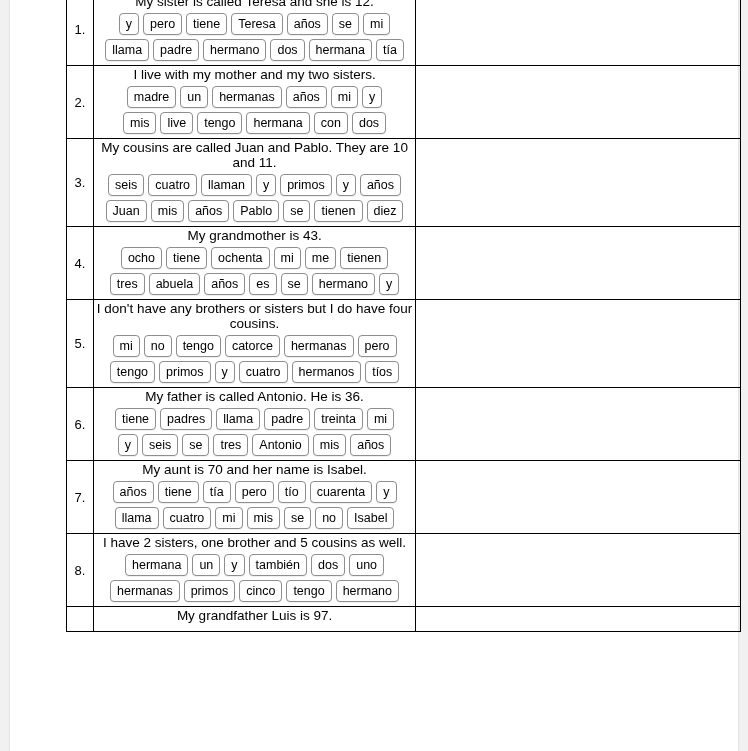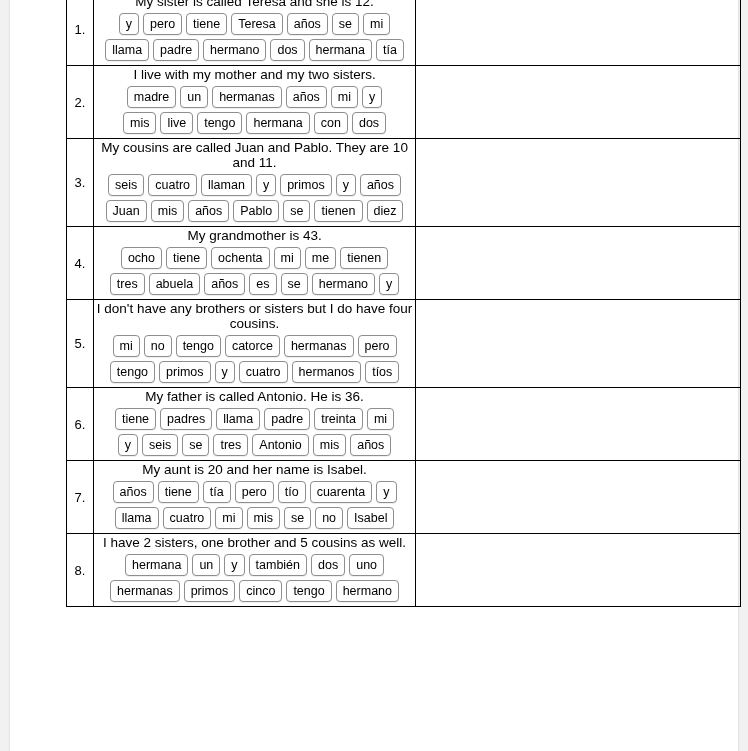--- a/index.html
+++ b/index.html
@@ -231,21 +231,21 @@
               <span class="word">mis</span>
               <span class="word">años</span>
             </div>
           </td>
           <td class="answer-cell"></td>
         </tr>
 
         <tr>
           <td class="num-cell">7.</td>
           <td class="content-cell">
-            <div class="sentence centered">My aunt is 20 and her name is Isabel.</div>
+            <div class="sentence centered">My aunt is 70 and her name is Isabel.</div>
             <div class="wordrow">
               <span class="word">años</span>
               <span class="word">tiene</span>
               <span class="word">tía</span>
               <span class="word">pero</span>
               <span class="word">tío</span>
               <span class="word">cuarenta</span>
               <span class="word">y</span>
             </div>
             <div class="wordrow">
@@ -277,17 +277,25 @@
               <span class="word">hermanas</span>
               <span class="word">primos</span>
               <span class="word">cinco</span>
               <span class="word">tengo</span>
               <span class="word">hermano</span>
             </div>
           </td>
           <td class="answer-cell"></td>
         </tr>
 
+        <tr>
+          <td class="num-cell"></td>
+          <td class="content-cell">
+            <div class="sentence centered">My grandfather Luis is 97.</div>
+            <div class="wordrow"></div>
+          </td>
+          <td class="answer-cell"></td>
+        </tr>
 
       </tbody>
     </table>
   </div>
 </div>
 
 </body></html>

